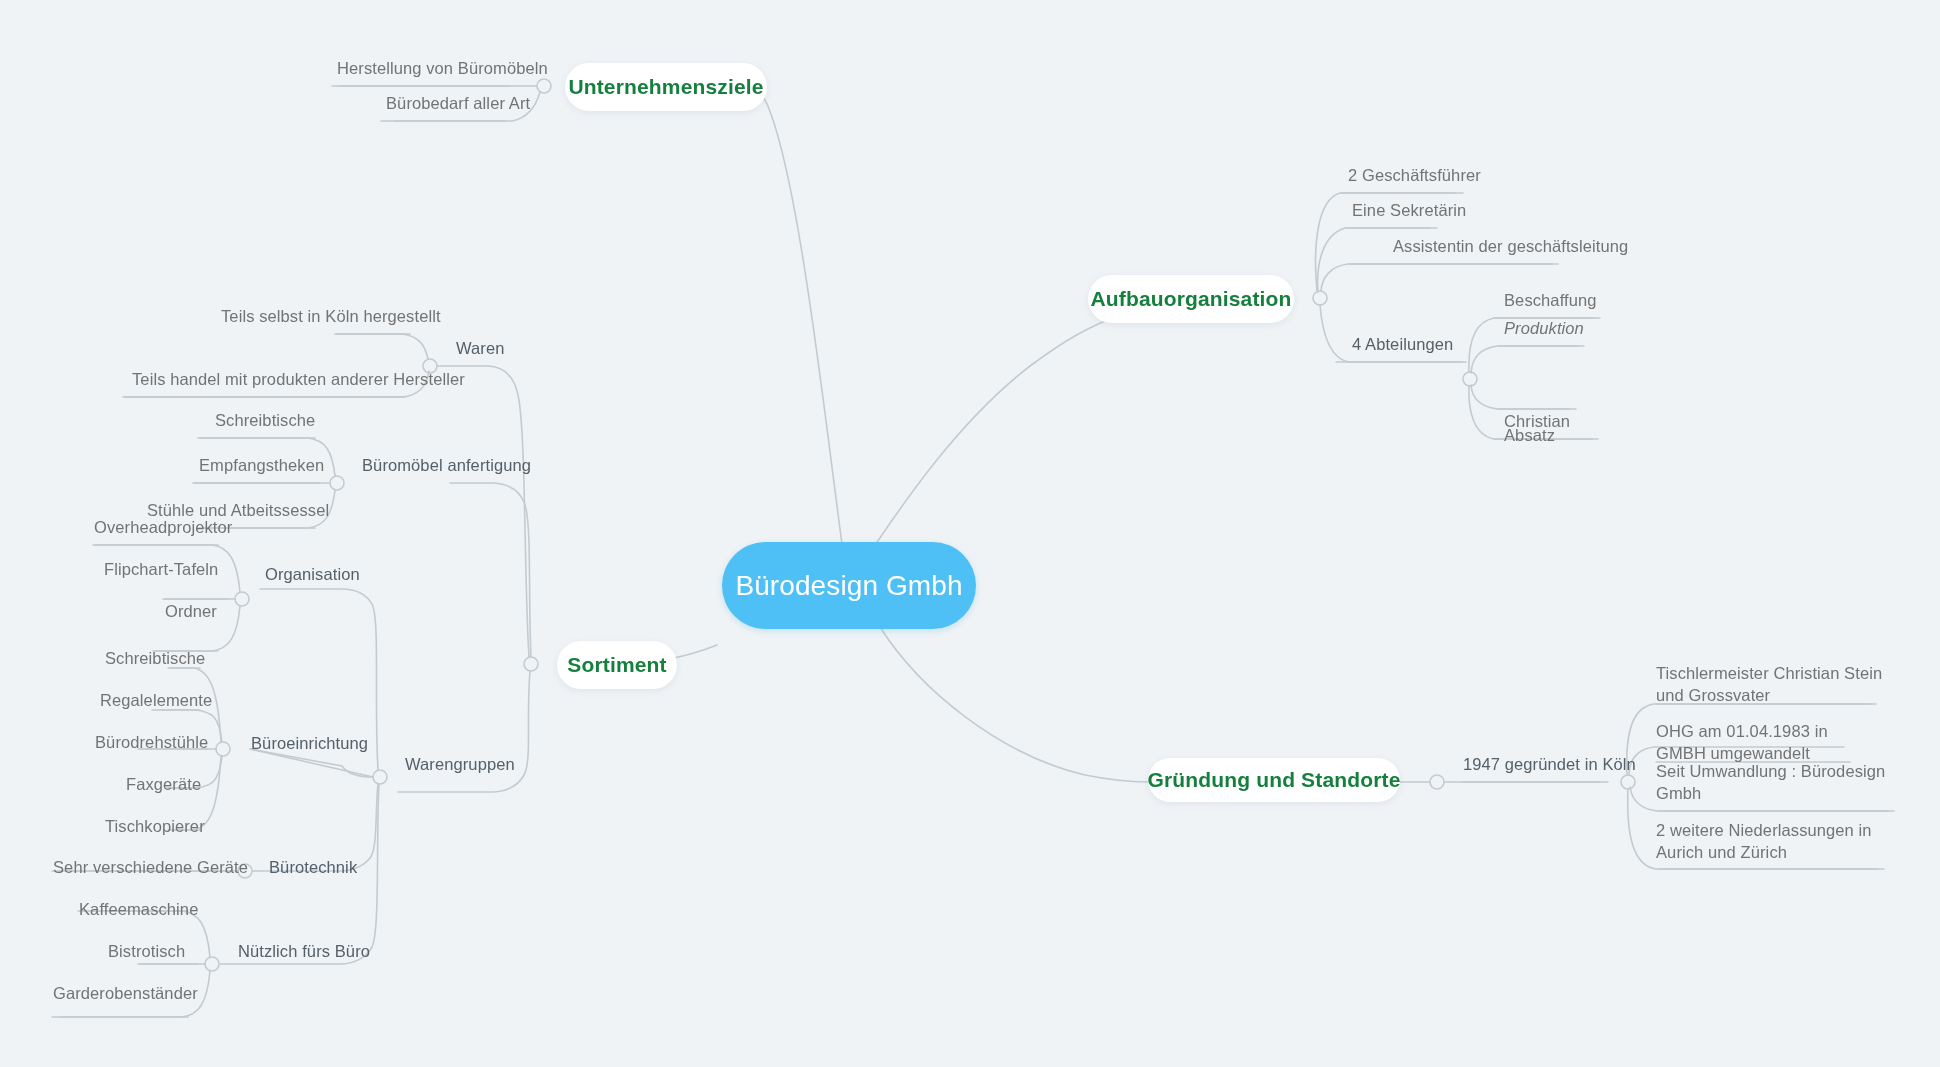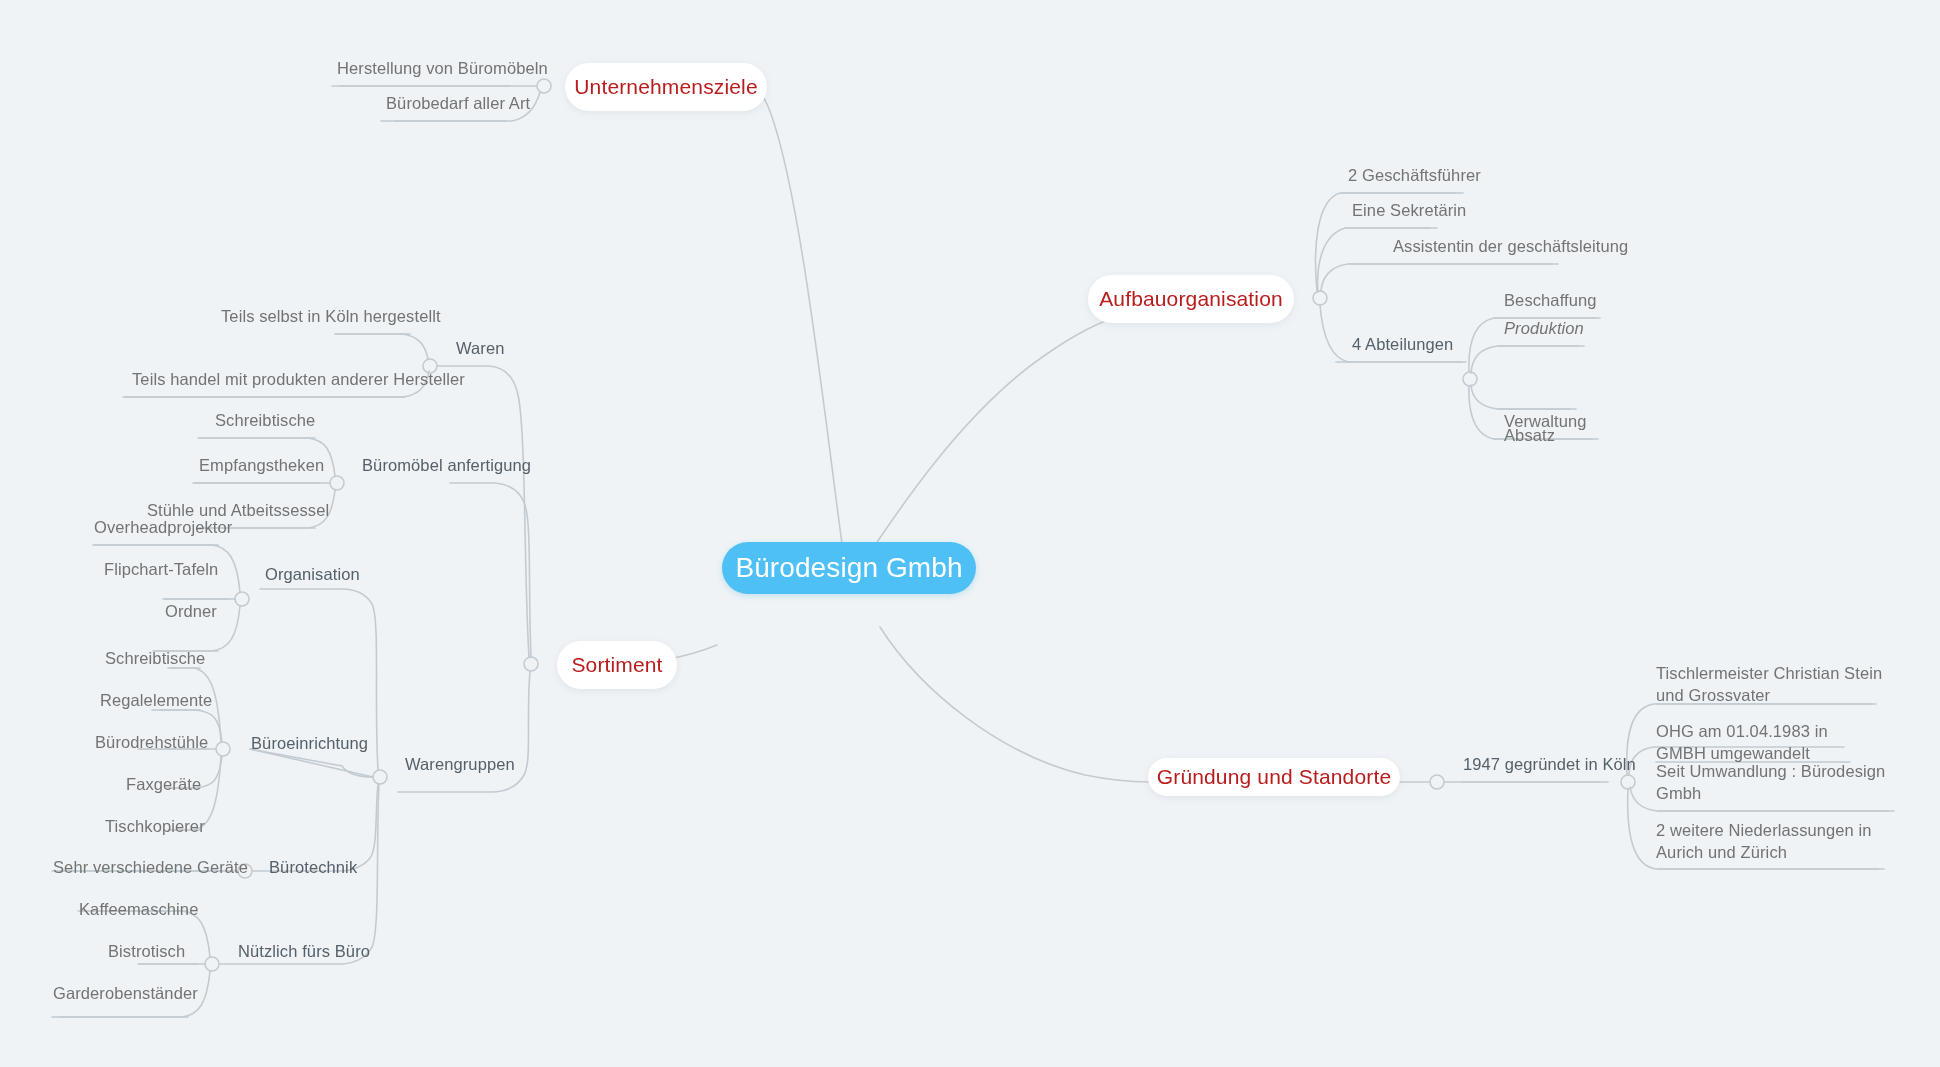--- a/index.html
+++ b/index.html
@@ -59,24 +59,24 @@
     font-size: 28px;
     font-weight: 400;
     letter-spacing: 0.1px;
     display: flex;
     align-items: center;
     justify-content: center;
     box-shadow: 0 2px 6px rgba(79,180,220,0.28);
   }
   .branch-node {
     background: #ffffff;
-    color: #b91c1c;
+    color: #15803d;
     border-radius: 100px;
     font-size: 21px;
-    font-weight: 400;
+    font-weight: 700;
     letter-spacing: 0.15px;
     display: flex;
     align-items: center;
     justify-content: center;
     box-shadow: 0 2px 7px rgba(120,140,160,0.13);
   }
   .sub-label {
     color: #566069;
     font-size: 16.5px;
     font-weight: 400;
@@ -223,37 +223,37 @@
     <circle class="knob" cx="212" cy="964" r="7"></circle>
     <path class="edge" d="M 210 957 C 207 925 199 913 182 911 L 80 911"></path>
     <path class="underline" d="M 78 911 L 188 911"></path>
     <path class="edge" d="M 205 964 L 140 964"></path>
     <path class="underline" d="M 138 964 L 198 964"></path>
     <path class="edge" d="M 210 971 C 207 1003 199 1015 182 1017 L 60 1017"></path>
     <path class="underline" d="M 52 1017 L 188 1017"></path>
 
   </svg>
 
-  <div class="node root-node" style="left:722px; top:542px; width:254px; height:52px;">
+  <div class="node root-node" style="left:722px; top:542px; width:254px; height:87px;">
     <span>Bürodesign Gmbh</span>
   </div>
 
   <div class="node branch-node" style="left:565px; top:63px; width:202px; height:48px;">
     <span>Unternehmensziele</span>
   </div>
 
   <div class="node branch-node" style="left:1088px; top:275px; width:206px; height:48px;">
     <span>Aufbauorganisation</span>
   </div>
 
   <div class="node branch-node" style="left:557px; top:641px; width:120px; height:48px;">
     <span>Sortiment</span>
   </div>
 
-  <div class="node branch-node" style="left:1148px; top:758px; width:252px; height:38px;">
+  <div class="node branch-node" style="left:1148px; top:758px; width:252px; height:44px;">
     <span>Gründung und Standorte</span>
   </div>
 
   <div class="node leaf-label t-left anchor-bl" style="left:337px; top:80px; width:300px;">
     <span>Herstellung von Büromöbeln</span>
   </div>
 
   <div class="node leaf-label t-left anchor-bl" style="left:386px; top:115px; width:260px;">
     <span>Bürobedarf aller Art</span>
   </div>
@@ -280,21 +280,21 @@
 
   <div class="node leaf-label t-left anchor-bl" style="left:1504px; top:340px; width:200px;font-style:italic;">
     <span>Produktion</span>
   </div>
 
   <div class="node leaf-label t-left anchor-bl" style="left:1504px; top:403px; width:200px;margin-top:44px;">
     <span>Absatz</span>
   </div>
 
   <div class="node leaf-label t-left anchor-bl" style="left:1504px; top:433px; width:200px;">
-    <span>Verwaltung</span>
+    <span>Christian</span>
   </div>
 
   <div class="node sub-label t-left anchor-bl" style="left:1463px; top:776px; width:260px;">
     <span>1947 gegründet in Köln</span>
   </div>
 
   <div class="node leaf-label t-left" style="left:1656px; top:663px; width:228px;">
     <span>Tischlermeister Christian Stein und Grossvater</span>
   </div>
 

